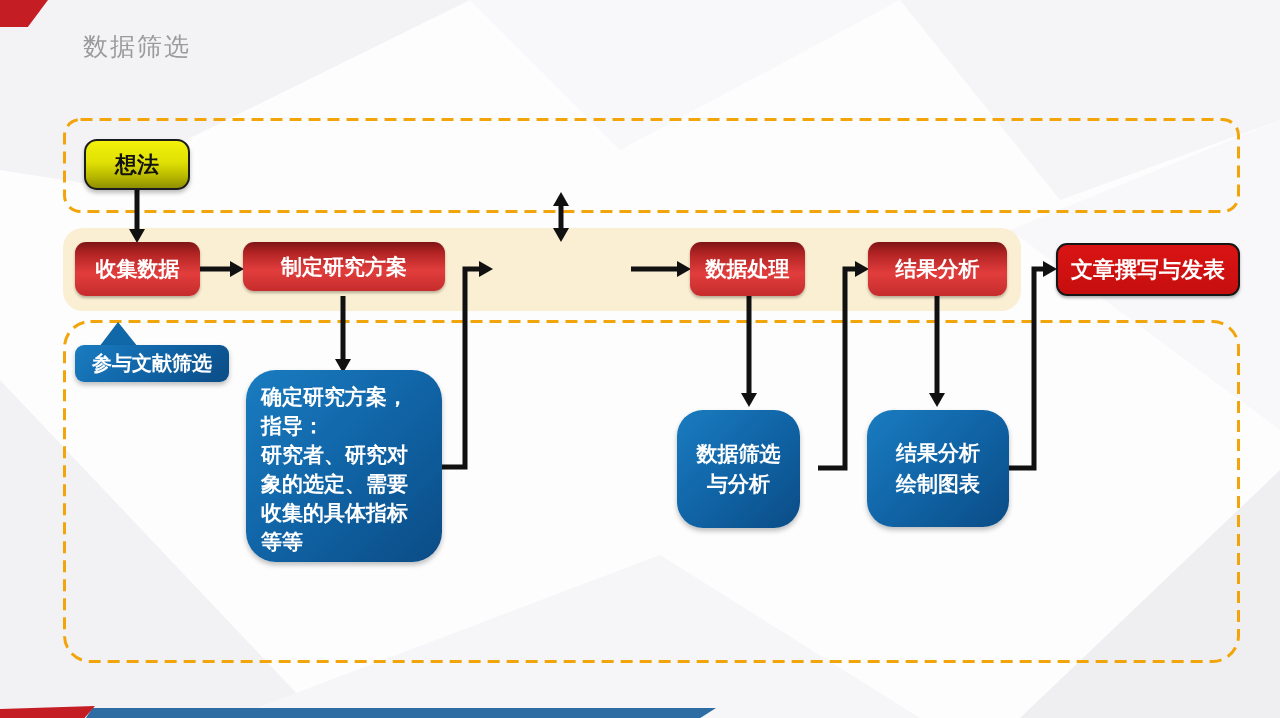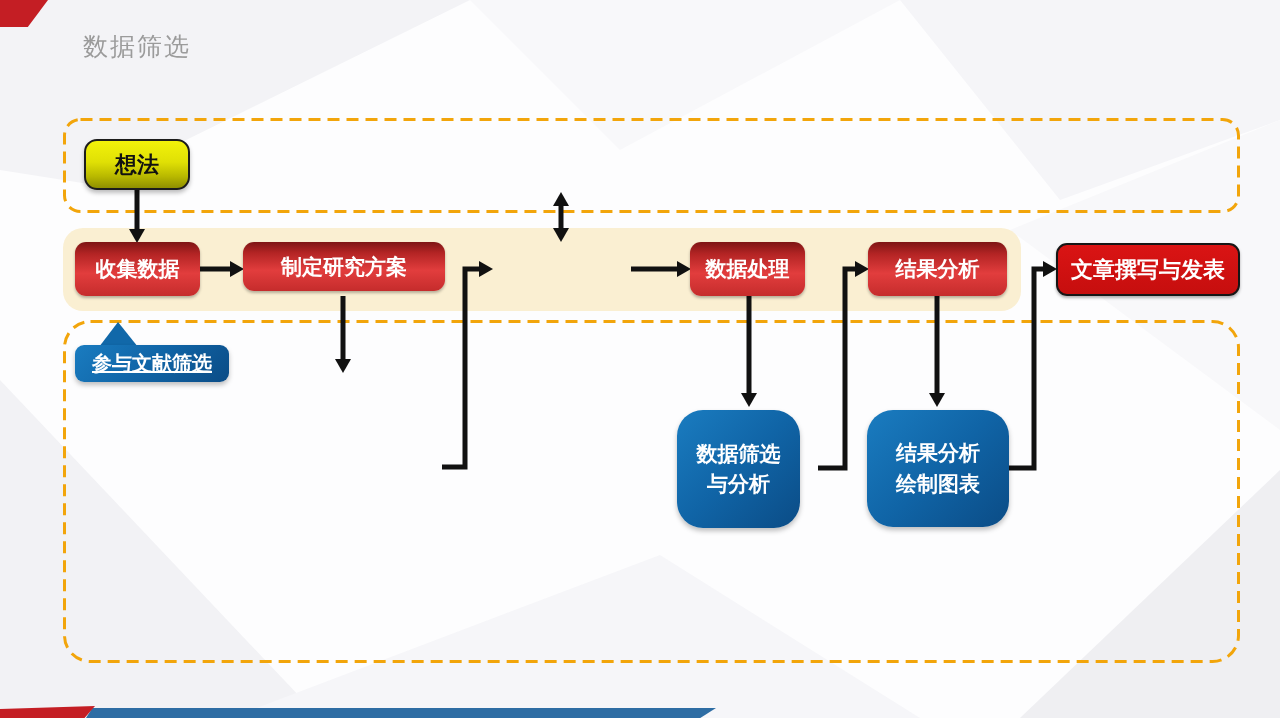--- a/index.html
+++ b/index.html
@@ -62,21 +62,21 @@
   .n-result{left:868px;top:242px;width:139px;height:54px;}
   .n-publish{left:1056px;top:243px;width:184px;height:53px;}
 
   
   .blue-fill{
     background:linear-gradient(135deg,#1a7cc0 0%,#1064a6 50%,#0b4c86 100%);
     color:#fff;box-shadow:0 3px 5px rgba(0,0,0,0.25);
   }
   .callout-rect{
     left:75px;top:345px;width:154px;height:37px;border-radius:9px;
-    font-size:20px;font-weight:700;z-index:5;text-decoration:underline;
+    font-size:20px;font-weight:700;z-index:5;
   }
   .callout-tri{
     position:absolute;left:99px;top:322px;z-index:4;width:0;height:0;
     border-left:19px solid transparent;border-right:20px solid transparent;
     border-bottom:25px solid #1168a9;
   }
   .plan-detail-node{
     left:246px;top:370px;width:196px;height:192px;border-radius:30px;
     font-size:21px;font-weight:700;justify-content:flex-start;align-items:flex-start;
     padding:13px 10px 10px 15px;text-align:left;line-height:1.38;white-space:pre-line;
@@ -203,20 +203,26 @@
   </div>
   <div class="node crimson-node n-publish">
     <span>文章撰写与发表</span>
   </div>
 
   <div class="callout-tri"></div>
   <div class="node blue-fill callout-rect">
     <span>参与文献筛选</span>
   </div>
 
+  <div class="node blue-fill plan-detail-node">确定研究方案，
+指导：
+研究者、研究对
+象的选定、需要
+收集的具体指标
+等等</div>
   <div class="node blue-fill filter-node">数据筛选
 与分析</div>
   <div class="node blue-fill chart-node">结果分析
 绘制图表</div>
 
   <div class="deco corner-ribbon-red"></div>
   <div class="deco footer-bar-blue"></div>
   <div class="deco footer-bar-red"></div>
 
 </div>

